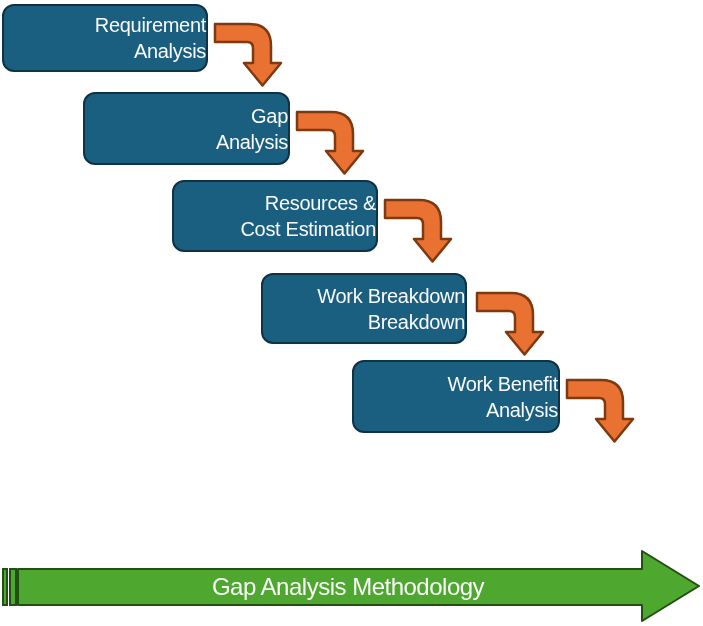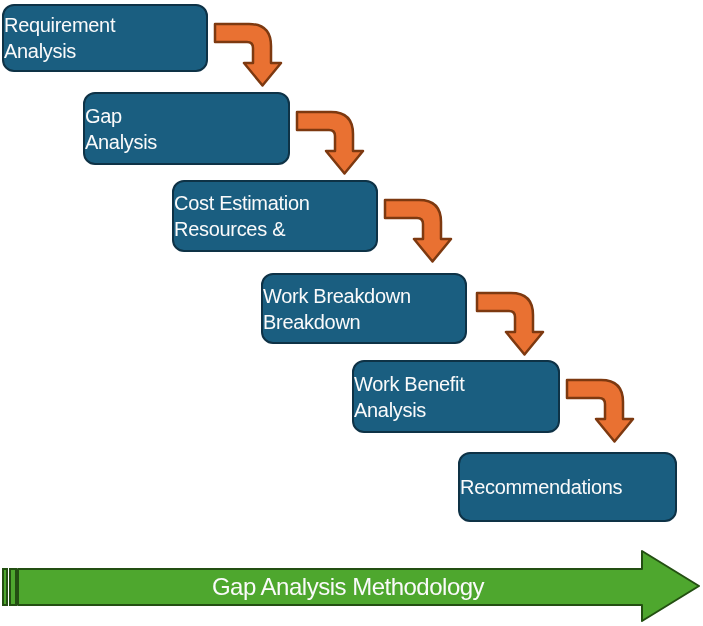--- a/index.html
+++ b/index.html
@@ -16,21 +16,21 @@
     overflow: hidden;
   }
   .step-box {
     position: absolute;
     box-sizing: border-box;
     background: var(--box_fill, #1A5E80);
     border: 2px solid var(--box_border, #0E3246);
     border-radius: 12px;
     display: flex;
     flex-direction: column;
-    align-items: flex-start;
+    align-items: flex-end;
     justify-content: center;
     text-align: center;
   }
   .step-line {
     color: var(--text, #FAFAFA);
     font-size: 20px;
     line-height: 26px;
     letter-spacing: -0.3px;
     white-space: nowrap;
   }
@@ -74,34 +74,30 @@
 
   <div class="step-box" id="box-0">
     <div class="step-line">Requirement</div>
     <div class="step-line">Analysis</div>
   </div>
   <div class="step-box" id="box-1">
     <div class="step-line">Gap</div>
     <div class="step-line">Analysis</div>
   </div>
   <div class="step-box" id="box-2">
+    <div class="step-line">Resources &amp;</div>
     <div class="step-line">Cost Estimation</div>
-    <div class="step-line">Resources &amp;</div>
   </div>
   <div class="step-box" id="box-3">
     <div class="step-line">Work Breakdown</div>
     <div class="step-line">Breakdown</div>
   </div>
   <div class="step-box" id="box-4">
     <div class="step-line">Work Benefit</div>
     <div class="step-line">Analysis</div>
-  </div>
-  <div class="step-box" id="box-5">
-    <div class="step-line">Recommendations</div>
-
   </div>
 
   <svg class="bent-arrow" id="arrow-0" viewBox="0 0 70 66">
     <path d="M2,2 H36 Q58,2 58,24 V41 H68 L49.5,63.5 L31,41 H40 V26 Q40,20 34,20 H2 Z" style="fill:var(--arrow_fill,#E97132); stroke:var(--arrow_border,#7D3910);" stroke-width="2.5" stroke-linejoin="round"></path>
   </svg>
   <svg class="bent-arrow" id="arrow-1" viewBox="0 0 70 66">
     <path d="M2,2 H36 Q58,2 58,24 V41 H68 L49.5,63.5 L31,41 H40 V26 Q40,20 34,20 H2 Z" style="fill:var(--arrow_fill,#E97132); stroke:var(--arrow_border,#7D3910);" stroke-width="2.5" stroke-linejoin="round"></path>
   </svg>
   <svg class="bent-arrow" id="arrow-2" viewBox="0 0 70 66">
     <path d="M2,2 H36 Q58,2 58,24 V41 H68 L49.5,63.5 L31,41 H40 V26 Q40,20 34,20 H2 Z" style="fill:var(--arrow_fill,#E97132); stroke:var(--arrow_border,#7D3910);" stroke-width="2.5" stroke-linejoin="round"></path>

